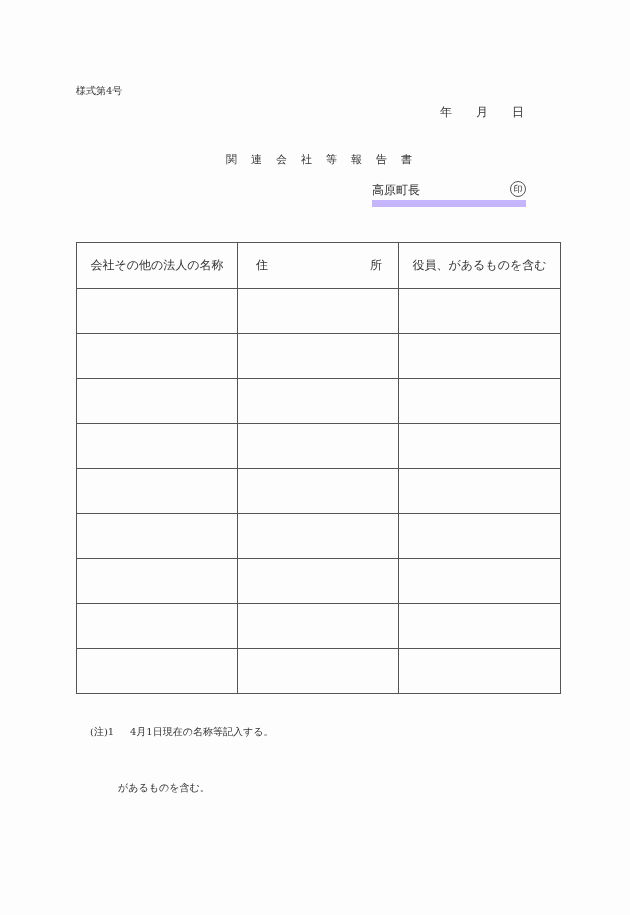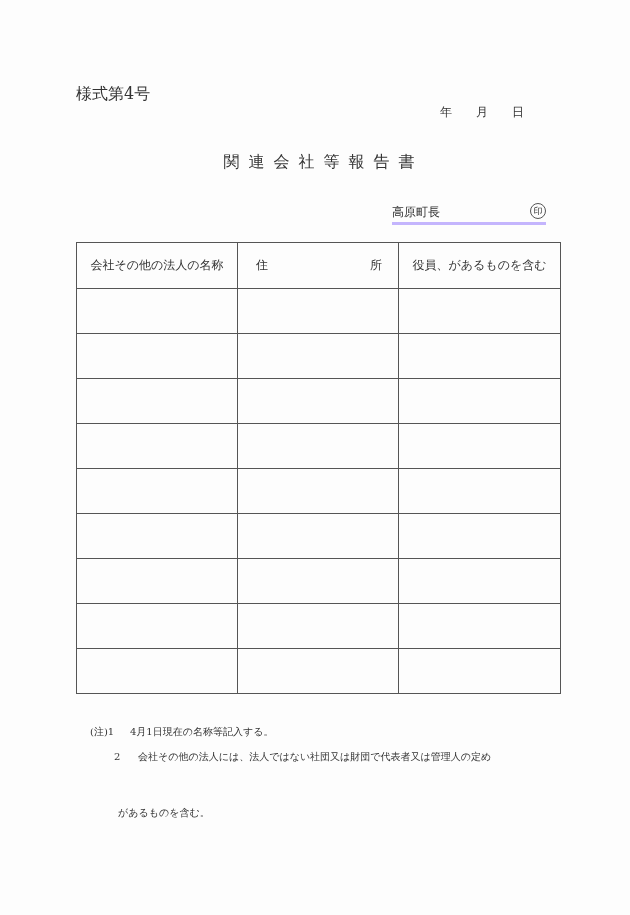--- a/index.html
+++ b/index.html
@@ -11,45 +11,44 @@
       width: 630px;
       height: 915px;
       position: relative;
       font-family: "DejaVu Serif", "Liberation Serif", serif;
       color: #333;
       overflow: hidden;
     }
     .abs { position: absolute; }
     .form-number {
       left: 76px; top: 84px;
-      font-size: 16px;
+      font-size: 10px;
     }
     .date-line {
       left: 440px; top: 104px;
       font-size: 12px;
       display: flex;
     }
     .date-line span { display: inline-block; }
     .date-line .yr { width: 36px; }
     .date-line .mo { width: 36px; }
     .title {
       left: 0; top: 152px; width: 630px;
       text-align: center;
-      font-size: 16px;
+      font-size: 11px;
       letter-spacing: 0;
     }
     .title span.ch { display: inline-block; width: 25px; text-align: center; }
     .title-inner { margin-left: 8px; }
     .addressee {
-      left: 372px; top: 204px;
+      left: 372px; top: 182px;
       width: 154px;
       height: 18px;
-      border-bottom: 3px solid #c4b5fd;
+      border-bottom: 7px solid #c4b5fd;
       font-size: 12px;
-      margin-left: 20px;
     }
     .addressee .seal {
       position: absolute;
       right: 0; top: -1px;
       width: 14px; height: 14px;
       border: 1px solid #555;
       border-radius: 50%;
       font-size: 9px;
       line-height: 14px;
       text-align: center;
@@ -166,17 +165,14 @@
         <td></td>
         <td></td>
       </tr>
 </tbody>
   </table>
 
 <div class="abs notes">
   <div class="row">
     <span class="num" style="width:40px">(注)1</span><span>4月1日現在の名称等記入する。</span>
   </div>
-  <div class="row n2">
-    <span class="num">2</span><span>会社その他の法人には、法人ではない社団又は財団で代表者又は管理人の定め</span>
-  </div>
   <div class="row n2cont">があるものを含む。</div>
 </div>
 
 </body></html>

